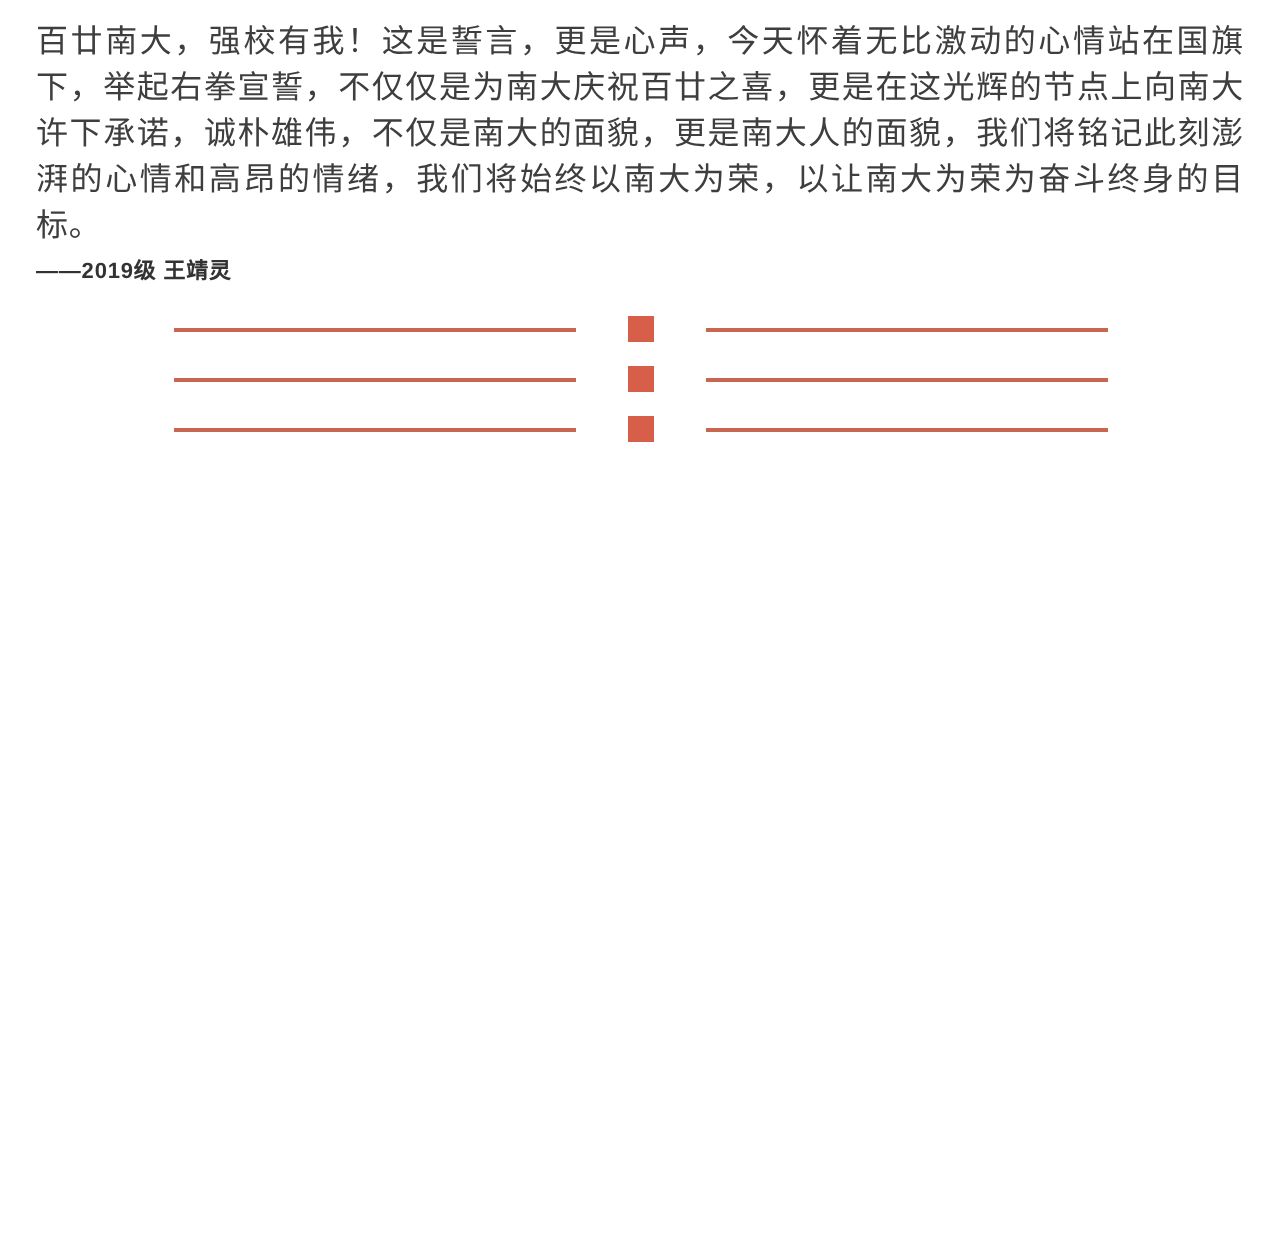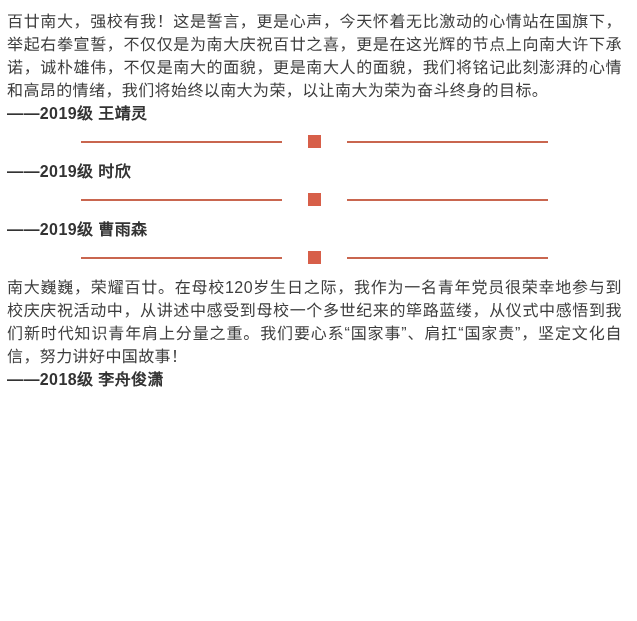--- a/index.html
+++ b/index.html
@@ -6,33 +6,33 @@
   html, body { width: 637px; height: 621px; }
   body {
     background: #ffffff;
     font-family: "Liberation Sans", "DejaVu Sans", sans-serif;
     color: #3e3e3e;
     overflow: hidden;
   }
   .page {
     width: 637px;
     height: 621px;
-    padding: 10px 15px 0 7px;
+    padding: 10px 15px 0 18px;
     background: #ffffff;
   }
   .para {
     font-size: 16px;
     line-height: 23px;
     letter-spacing: 0.4px;
     text-align: justify;
     text-justify: inter-ideograph;
     color: #3e3e3e;
   }
   .attribution {
-    font-size: 16px;
+    font-size: 11px;
     line-height: 23px;
     letter-spacing: 0.4px;
     font-weight: bold;
     color: #333333;
   }
   .divider {
     height: 13px;
     margin: 10px 0 12px 0;
     display: flex;
     align-items: center;
@@ -60,37 +60,31 @@
     <p class="attribution">——2019级 王靖灵</p>
   </section>
 
   <div class="divider">
     <span class="line"></span>
     <span class="square"></span>
     <span class="line"></span>
   </div>
 
   <section class="testimonial">
-    <p class="attribution">——2019级 时欣</p>
   </section>
 
   <div class="divider">
     <span class="line"></span>
     <span class="square"></span>
     <span class="line"></span>
   </div>
 
   <section class="testimonial">
-    <p class="attribution">——2019级 曹雨森</p>
   </section>
 
   <div class="divider">
     <span class="line"></span>
     <span class="square"></span>
     <span class="line"></span>
   </div>
 
-  <section class="testimonial">
-    <p class="para">南大巍巍，荣耀百廿。在母校120岁生日之际，我作为一名青年党员很荣幸地参与到校庆庆祝活动中，从讲述中感受到母校一个多世纪来的筚路蓝缕，从仪式中感悟到我们新时代知识青年肩上分量之重。我们要心系“国家事”、肩扛“国家责”，坚定文化自信，努力讲好中国故事！</p>
-    <p class="attribution">——2018级 李舟俊潇</p>
-  </section>
 
 </div>
 
 </body></html>

